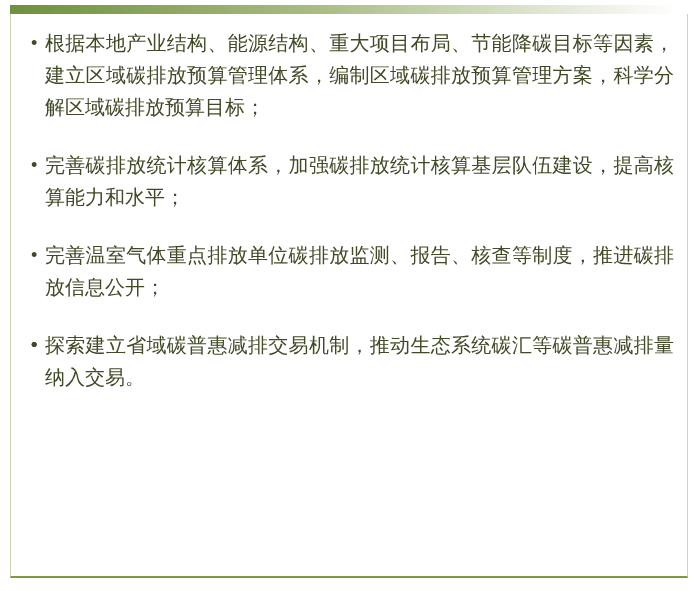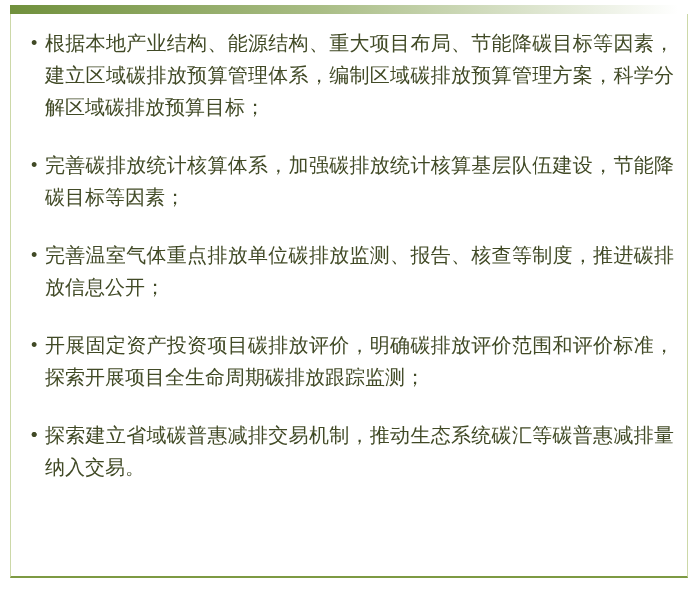--- a/index.html
+++ b/index.html
@@ -65,20 +65,20 @@
   }
 </style>
 </head>
 <body>
 
 <div class="page">
   <div class="top-accent-bar"></div>
   <div class="content-box">
     <ul class="bullet-list">
         <li><span class="bullet">•</span><span>根据本地产业结构、能源结构、重大项目布局、节能降碳目标等因素，建立区域碳排放预算管理体系，编制区域碳排放预算管理方案，科学分解区域碳排放预算目标；</span></li>
-        <li><span class="bullet">•</span><span>完善碳排放统计核算体系，加强碳排放统计核算基层队伍建设，节能降碳目标等因素；</span></li>
+        <li><span class="bullet">•</span><span>完善碳排放统计核算体系，加强碳排放统计核算基层队伍建设，提高核算能力和水平；</span></li>
         <li><span class="bullet">•</span><span>完善温室气体重点排放单位碳排放监测、报告、核查等制度，推进碳排放信息公开；</span></li>
-        <li><span class="bullet">•</span><span>开展固定资产投资项目碳排放评价，明确碳排放评价范围和评价标准，探索开展项目全生命周期碳排放跟踪监测；</span></li>
+        <li><span class="bullet">•</span></li>
         <li><span class="bullet">•</span></li>
         <li><span class="bullet">•</span><span>探索建立省域碳普惠减排交易机制，推动生态系统碳汇等碳普惠减排量纳入交易。</span></li>
       </ul>
   </div>
 </div>
 
 </body></html>

